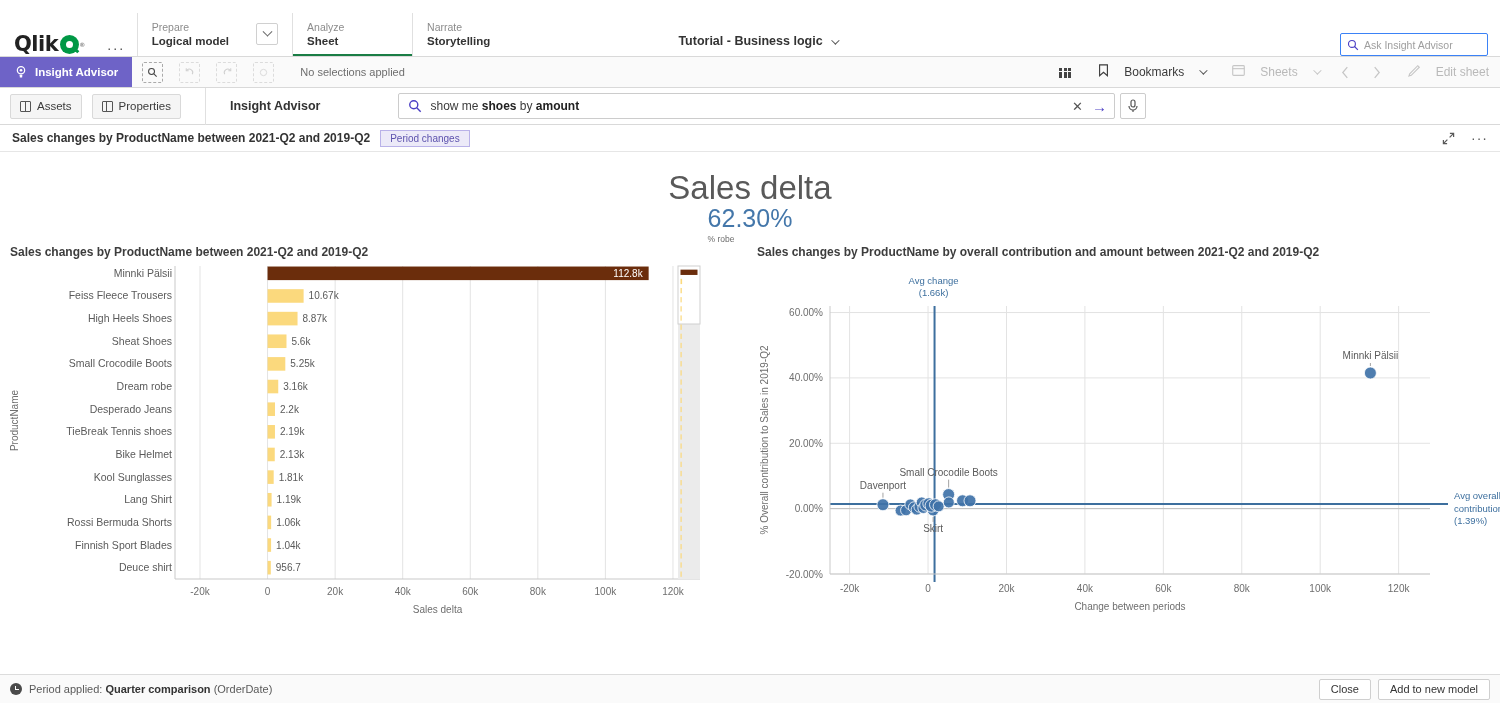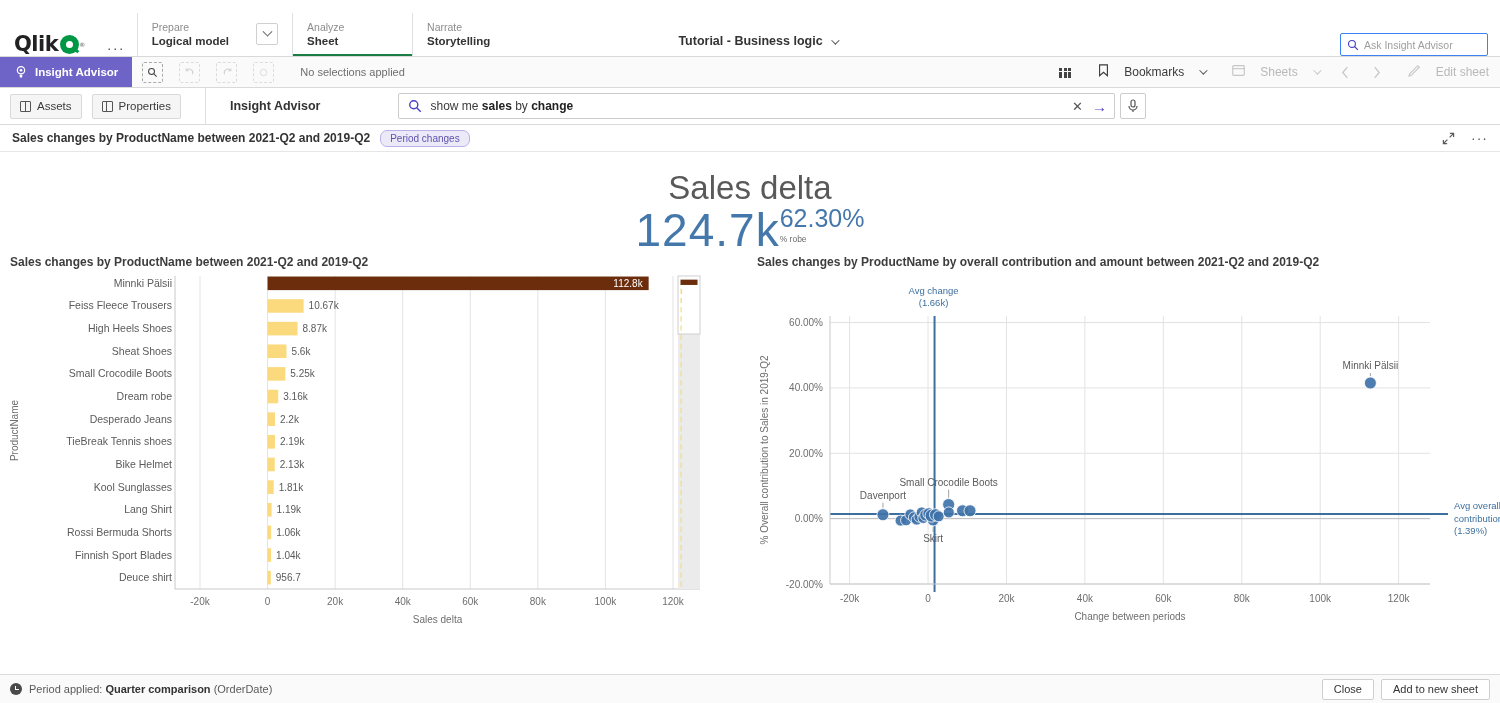--- a/index.html
+++ b/index.html
@@ -62,21 +62,21 @@
   .searchwrap { margin-left:78px; width:717px; height:26px; border:1px solid #ccc; border-radius:2px; display:flex; align-items:center; padding:0 4px 0 9px; background:#fff; }
   .srch-txt { flex:1; font-size:12px; color:#3b3b3b; margin-left:8px; }
   .srch-txt b { font-weight:bold; color:#222; }
   .x-btn, .arr-btn { width:22px; height:22px; display:flex; align-items:center; justify-content:center; cursor:pointer; font-size:13px; color:#555; }
   .arr-btn { color:#4b3fc4; font-size:15px; }
   .mic-btn { width:26px; height:26px; margin-left:5px; border:1px solid #ccc; border-radius:2px; display:flex; align-items:center; justify-content:center; cursor:pointer; background:#fff; }
 
   
   .charthdr { height:27px; display:flex; align-items:center; padding:0 12px; border-bottom:1px solid #e6e6e6; background:#fff; }
   .charthdr .ttl { font-size:12px; font-weight:bold; color:#333; }
-  .tag { margin-left:10px; border:1px solid #b9b2e8; background:#eceaf8; color:#5c52ad; font-size:10px; border-radius:7px; padding:2px 9px; cursor:pointer; }
+  .tag { margin-left:10px; border:1px solid #b9b2e8; background:#eceaf8; color:#5c52ad; font-size:10px; border-radius:0; padding:2px 9px; cursor:pointer; }
   .hdr-right { margin-left:auto; display:flex; align-items:center; gap:16px; }
   .icon-btn { cursor:pointer; color:#5a5a5a; display:flex; align-items:center; }
 
   
   .kpi { text-align:center; padding-top:16px; }
   .kpi .lbl { font-size:33px; color:#595959; font-weight:normal; line-height:1.2; font-family:"Liberation Sans", sans-serif; }
   .kpi .valrow { display:flex; align-items:flex-start; justify-content:center; margin-top:-2px; }
   .kpi .big { font-size:46px; color:#4477aa; letter-spacing:1px; line-height:1.05; }
   .kpi .sideblk { display:flex; flex-direction:column; align-items:flex-start; }
   .kpi .pct { font-size:25px; color:#4477aa; line-height:1; }
@@ -251,21 +251,21 @@
     <span class="bk-icon"></span>
     <span>Properties</span>
   </div>
   <div class="ia-title">Insight Advisor</div>
 
   <div class="searchwrap">
     <svg width="14" height="14" viewBox="0 0 16 16">
         <circle cx="6.6" cy="6.6" r="4.6" fill="none" stroke="#4b3fc4" stroke-width="1.6"></circle>
         <line x1="10" y1="10" x2="14.5" y2="14.5" stroke="#4b3fc4" stroke-width="1.6"></line>
       </svg>
-    <span class="srch-txt" id="srchtext"><span>show me </span><b>sales</b><span> by </span><b>change</b></span>
+    <span class="srch-txt" id="srchtext"><span>show me </span><b>shoes</b><span> by </span><b>amount</b></span>
     <span class="x-btn">✕</span>
     <span class="arr-btn">→</span>
   </div>
   <div class="mic-btn">
     <svg width="12" height="14" viewBox="0 0 12 14">
         <rect x="4" y="1" width="4" height="7" rx="2" fill="none" stroke="#555" stroke-width="1.2"></rect>
         <path d="M2 7 A4 4 0 0 0 10 7" fill="none" stroke="#555" stroke-width="1.2"></path>
         <line x1="6" y1="11" x2="6" y2="13" stroke="#555" stroke-width="1.2"></line>
       </svg>
   </div>
@@ -283,21 +283,20 @@
           <path d="M1.5 12.5 L5.8 8.2" stroke="#5a5a5a" stroke-width="1.3"></path>
         </svg>
     </span>
     <span class="icon-btn" style="font-size:14px;letter-spacing:1px;">···</span>
   </div>
 </div>
 
 <div class="kpi">
   <div class="lbl">Sales delta</div>
   <div class="valrow">
-    <span class="big">124.7k</span>
     <span class="sideblk">
       <span class="pct">62.30%</span>
       <span class="pctlbl">% robe</span>
     </span>
   </div>
 </div>
 
 <div class="charts">
 
   <div class="panel" style="width:755px;">
@@ -475,15 +474,15 @@
         <text x="13" y="196" text-anchor="middle" transform="rotate(-90 13 196)" class="axis-lbl">% Overall contribution to Sales in 2019-Q2</text>
       </svg>
   </div>
 </div>
 
 <div class="footer">
   <span class="clock"></span>
   <span class="ftxt" id="periodtext"><span>Period applied: </span><b>Quarter comparison</b><span> (OrderDate)</span></span>
   <div class="fbtns">
     <div class="fbtn">Close</div>
-    <div class="fbtn">Add to new sheet</div>
+    <div class="fbtn">Add to new model</div>
   </div>
 </div>
 
 </body></html>

